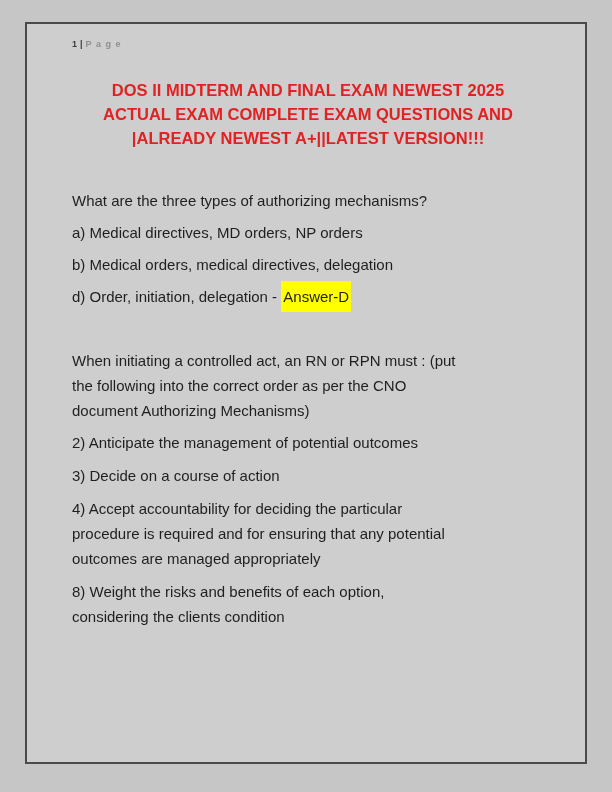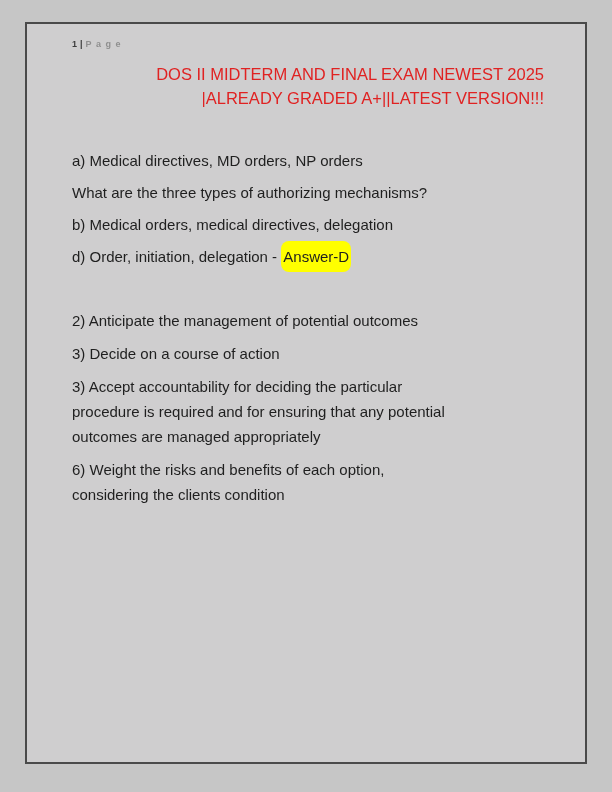--- a/index.html
+++ b/index.html
@@ -22,74 +22,77 @@
   .header {
     font-size: 9px;
     font-weight: bold;
     height: 12px;
     line-height: 12px;
   }
   .header .num { color: var(--header-number, #3d3d3d); }
   .header .sep { color: var(--header-number, #3d3d3d); margin: 0 3px; }
   .header .lbl { color: var(--header-label, #8f8f8f); letter-spacing: 1px; margin-top: 24px; }
   .title {
-    margin-top: 12px;
-    text-align: right;
+    margin-top: 28px;
+    text-align: center;
     color: var(--title-red, #e02222);
-    font-weight: normal;
+    font-weight: bold;
     font-size: 16.5px;
     line-height: 24px;
   }
   .body-text {
     margin-top: 38px;
     color: var(--text, #1f1f1f);
     font-size: 15px;
     line-height: 25px;
   }
   .par {
     margin: 0 0 7px 0;
     white-space: pre-line;
   }
   .steps .par { margin-bottom: 8px; }
   .spacer { height: 32px; }
   mark.answer {
     background: var(--highlight, #ffff00);
     color: var(--text, #1f1f1f);
     padding: 7px 2px;
-    border-radius: 8px;
   }
 </style>
 </head>
 <body>
 
 <div class="page">
 
   <div class="header">
     <span class="num">1</span><span class="sep">|</span><span class="lbl">P a g e</span>
   </div>
 
   <div class="title">
     <div>DOS II MIDTERM AND FINAL EXAM NEWEST 2025</div>
-    <div>|ALREADY GRADED A+||LATEST VERSION!!!</div>
+    <div>ACTUAL EXAM COMPLETE EXAM QUESTIONS AND</div>
+    <div>|ALREADY NEWEST A+||LATEST VERSION!!!</div>
   </div>
 
   <div class="body-text">
 
+    <p class="par">What are the three types of authorizing mechanisms?</p>
     <p class="par">a) Medical directives, MD orders, NP orders</p>
-    <p class="par">What are the three types of authorizing mechanisms?</p>
     <p class="par">b) Medical orders, medical directives, delegation</p>
     <p class="par"><span>d) Order, initiation, delegation - </span><mark class="answer">Answer-D</mark></p>
 
     <div class="spacer"></div>
 
+    <p class="par">When initiating a controlled act, an RN or RPN must : (put
+the following into the correct order as per the CNO
+document Authorizing Mechanisms)</p>
 
     <div class="steps">
       <p class="par">2) Anticipate the management of potential outcomes</p>
       <p class="par">3) Decide on a course of action</p>
-      <p class="par">3) Accept accountability for deciding the particular
+      <p class="par">4) Accept accountability for deciding the particular
 procedure is required and for ensuring that any potential
 outcomes are managed appropriately</p>
-      <p class="par">6) Weight the risks and benefits of each option,
+      <p class="par">8) Weight the risks and benefits of each option,
 considering the clients condition</p>
     </div>
 
   </div>
 </div>
 
 </body></html>

